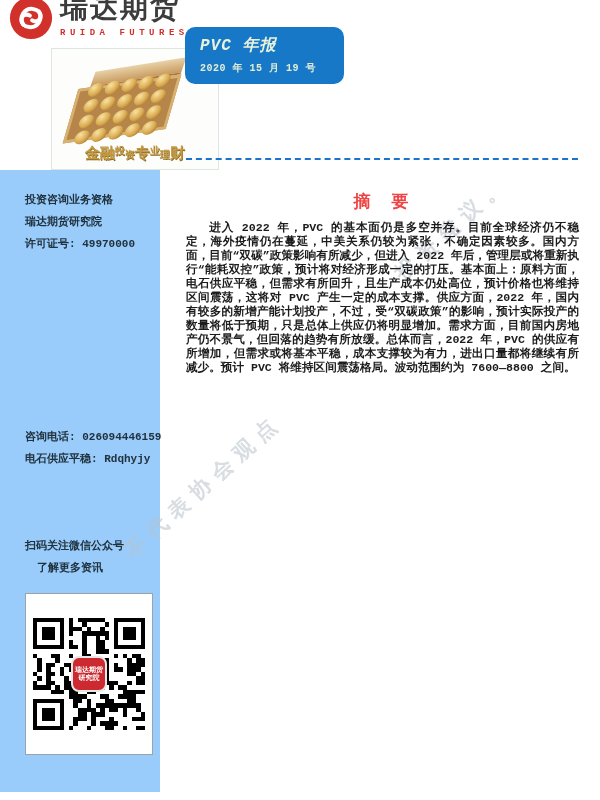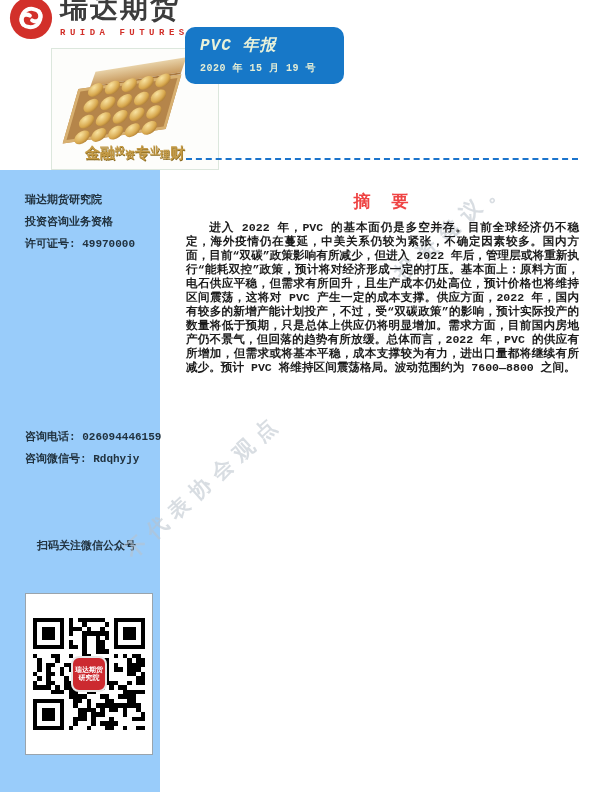--- a/index.html
+++ b/index.html
@@ -111,30 +111,31 @@
           <div class="ball"></div>
         </div>
     </div>
     <div class="gold-caption">
       <span class="gc-b">金融</span><span class="gc-s">投</span><span class="gc-s" style="vertical-align:0;">资</span><span class="gc-b">专</span><span class="gc-s">业</span><span class="gc-s" style="vertical-align:0;">理</span><span class="gc-b">财</span>
     </div>
   </div>
 
   <div class="side-panel">
     <div class="sp-text sp-org">
+      <div>投资咨询业务资格</div>
       <div>瑞达期货研究院</div>
-      <div>投资咨询业务资格</div>
       <div>许可证号: 49970000</div>
     </div>
     <div class="sp-text sp-contact">
       <div>咨询电话: 026094446159</div>
-      <div>咨询微信号: Rdqhyjy</div>
+      <div>电石供应平稳: Rdqhyjy</div>
     </div>
     <div class="sp-text sp-qrnote">
       <div>扫码关注微信公众号</div>
+      <div>了解更多资讯</div>
     </div>
     <div class="qr-box">
       <div class="qr-holder">
         <svg id="qr-svg" viewBox="0 0 25 25">
             <rect x="8" y="0" width="1" height="1" fill="#000"></rect>
             <rect x="10" y="0" width="1" height="1" fill="#000"></rect>
             <rect x="11" y="0" width="1" height="1" fill="#000"></rect>
             <rect x="12" y="0" width="1" height="1" fill="#000"></rect>
             <rect x="13" y="0" width="1" height="1" fill="#000"></rect>
             <rect x="14" y="0" width="1" height="1" fill="#000"></rect>

